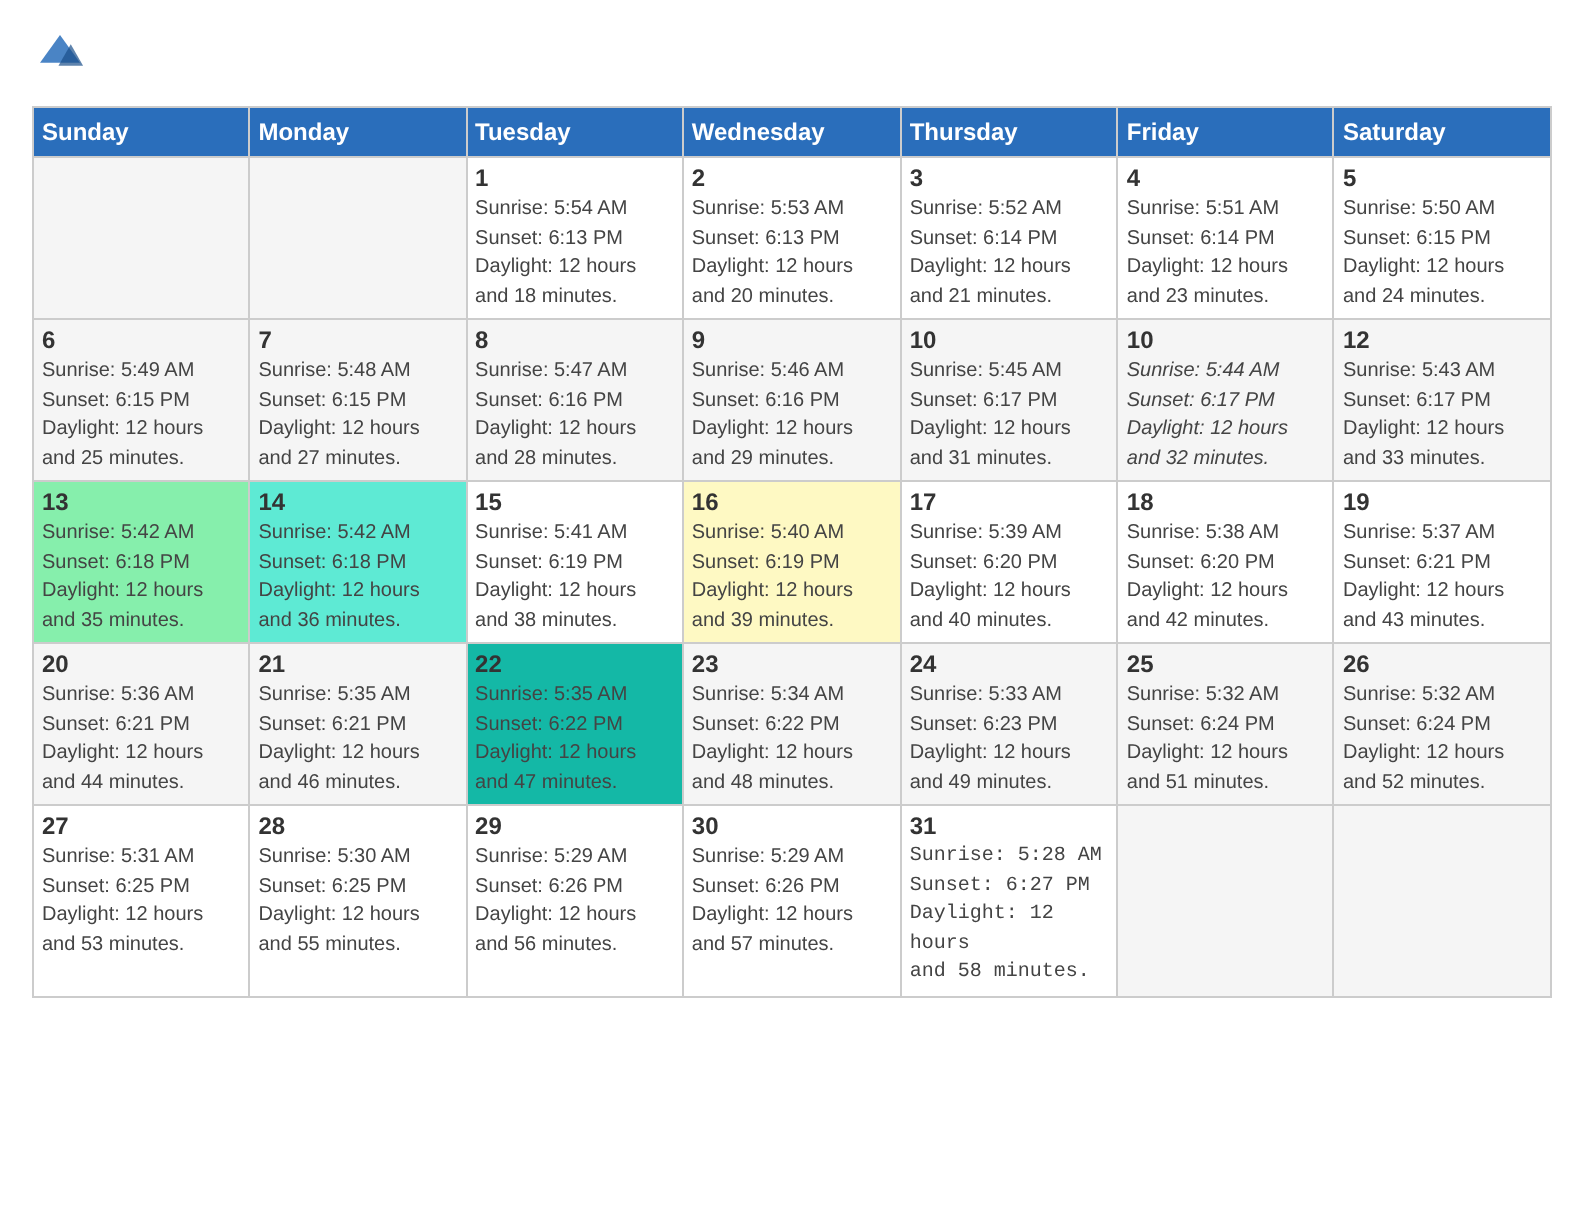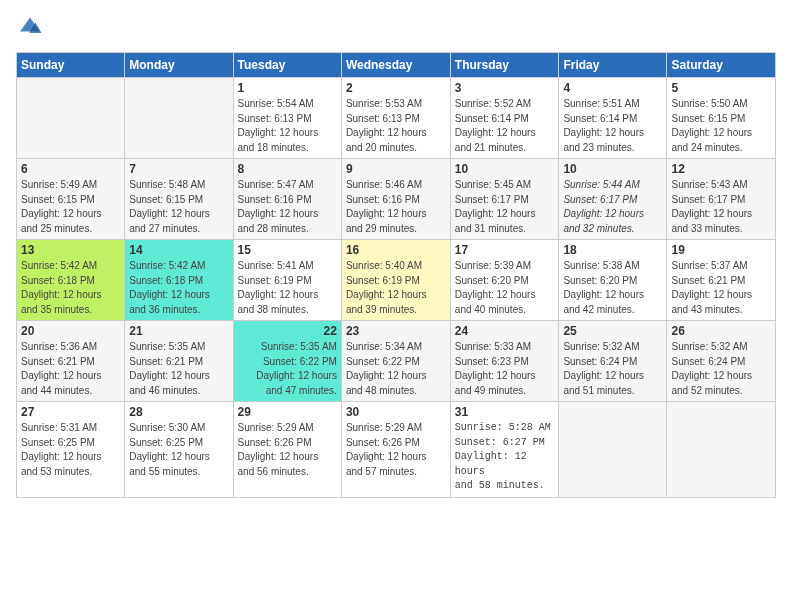--- a/index.html
+++ b/index.html
@@ -205,21 +205,21 @@
         </td>
         <td style="background: rgb(245, 245, 245);">
           <span class="day-num">12</span>
           <div class="day-info" style="white-space: pre-line;">Sunrise: 5:43 AM
 Sunset: 6:17 PM
 Daylight: 12 hours
 and 33 minutes.</div>
         </td>
       </tr>
       <tr>
-        <td style="background: #bef264;">
+        <td style="background: #86efac;">
           <span class="day-num">13</span>
           <div class="day-info" style="white-space: pre-line;">Sunrise: 5:42 AM
 Sunset: 6:18 PM
 Daylight: 12 hours
 and 35 minutes.</div>
         </td>
         <td style="background: #5eead4;">
           <span class="day-num">14</span>
           <div class="day-info" style="white-space: pre-line;">Sunrise: 5:42 AM
 Sunset: 6:18 PM
@@ -270,21 +270,21 @@
 Daylight: 12 hours
 and 44 minutes.</div>
         </td>
         <td style="background: rgb(245, 245, 245);">
           <span class="day-num">21</span>
           <div class="day-info" style="white-space: pre-line;">Sunrise: 5:35 AM
 Sunset: 6:21 PM
 Daylight: 12 hours
 and 46 minutes.</div>
         </td>
-        <td style="background: #5eead4; text-align: right;">
+        <td style="background: #14b8a6;">
           <span class="day-num">22</span>
           <div class="day-info" style="white-space: pre-line;">Sunrise: 5:35 AM
 Sunset: 6:22 PM
 Daylight: 12 hours
 and 47 minutes.</div>
         </td>
         <td style="background: rgb(245, 245, 245);">
           <span class="day-num">23</span>
           <div class="day-info" style="white-space: pre-line;">Sunrise: 5:34 AM
 Sunset: 6:22 PM

